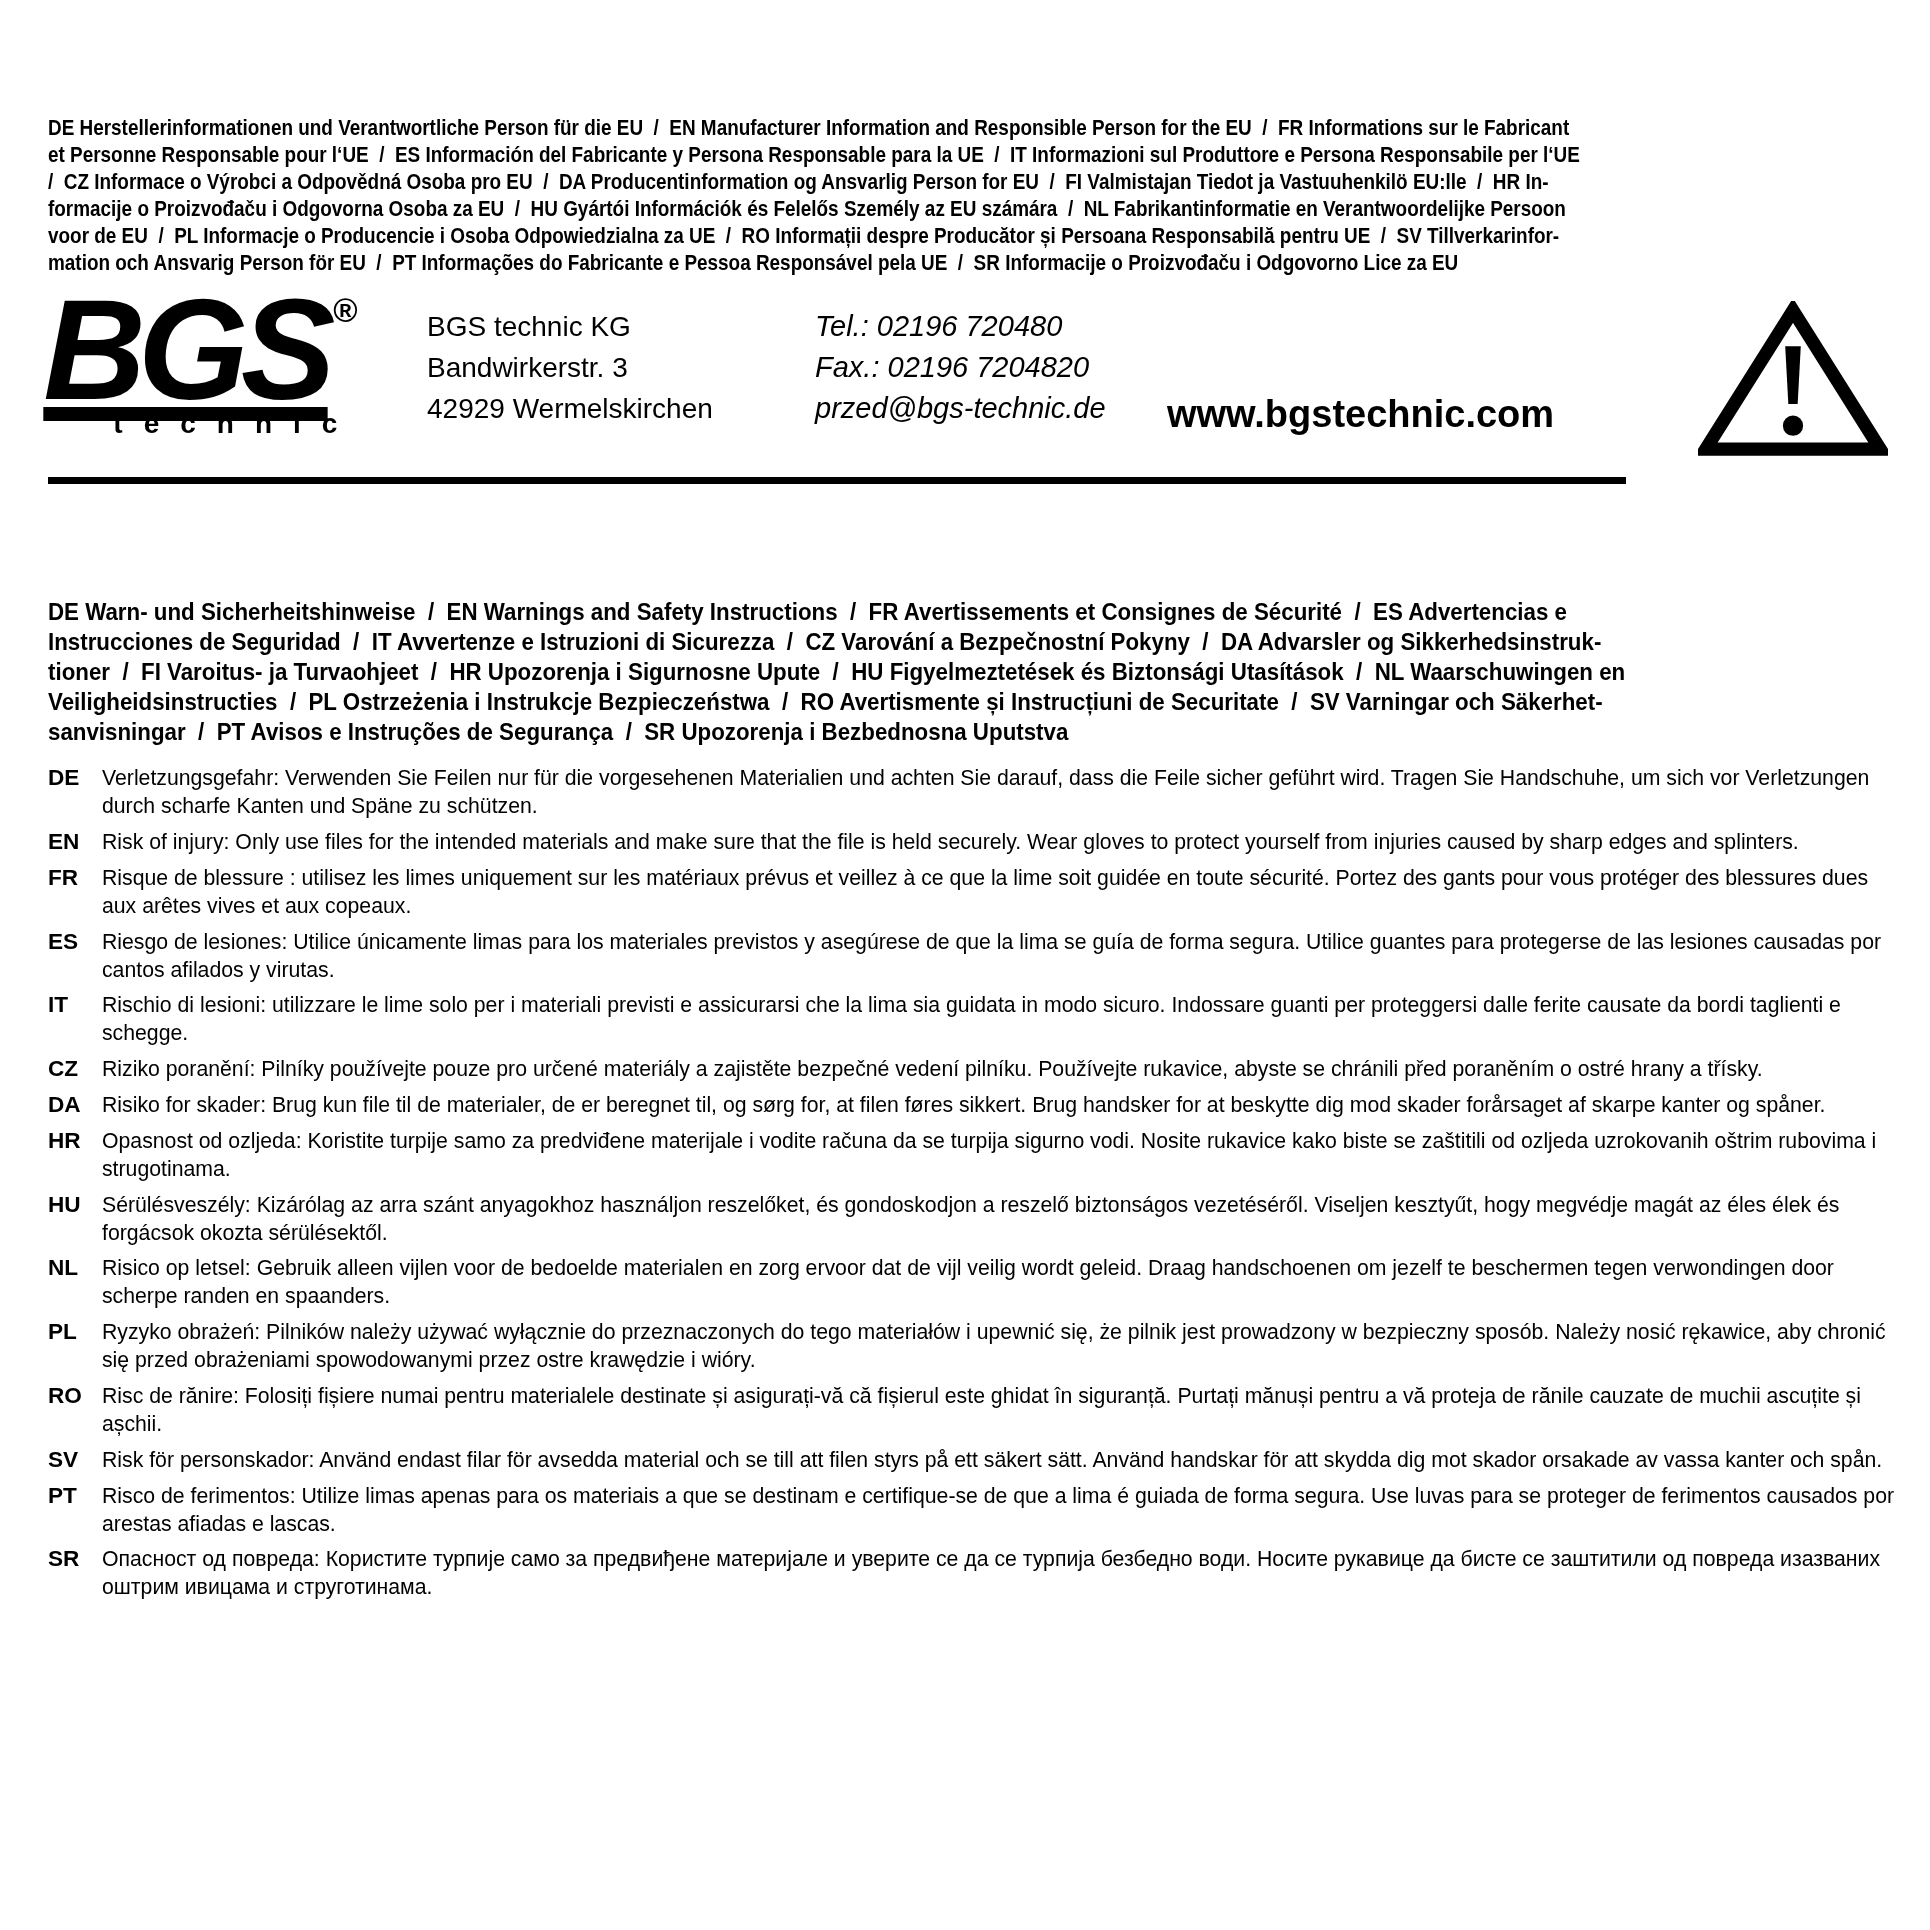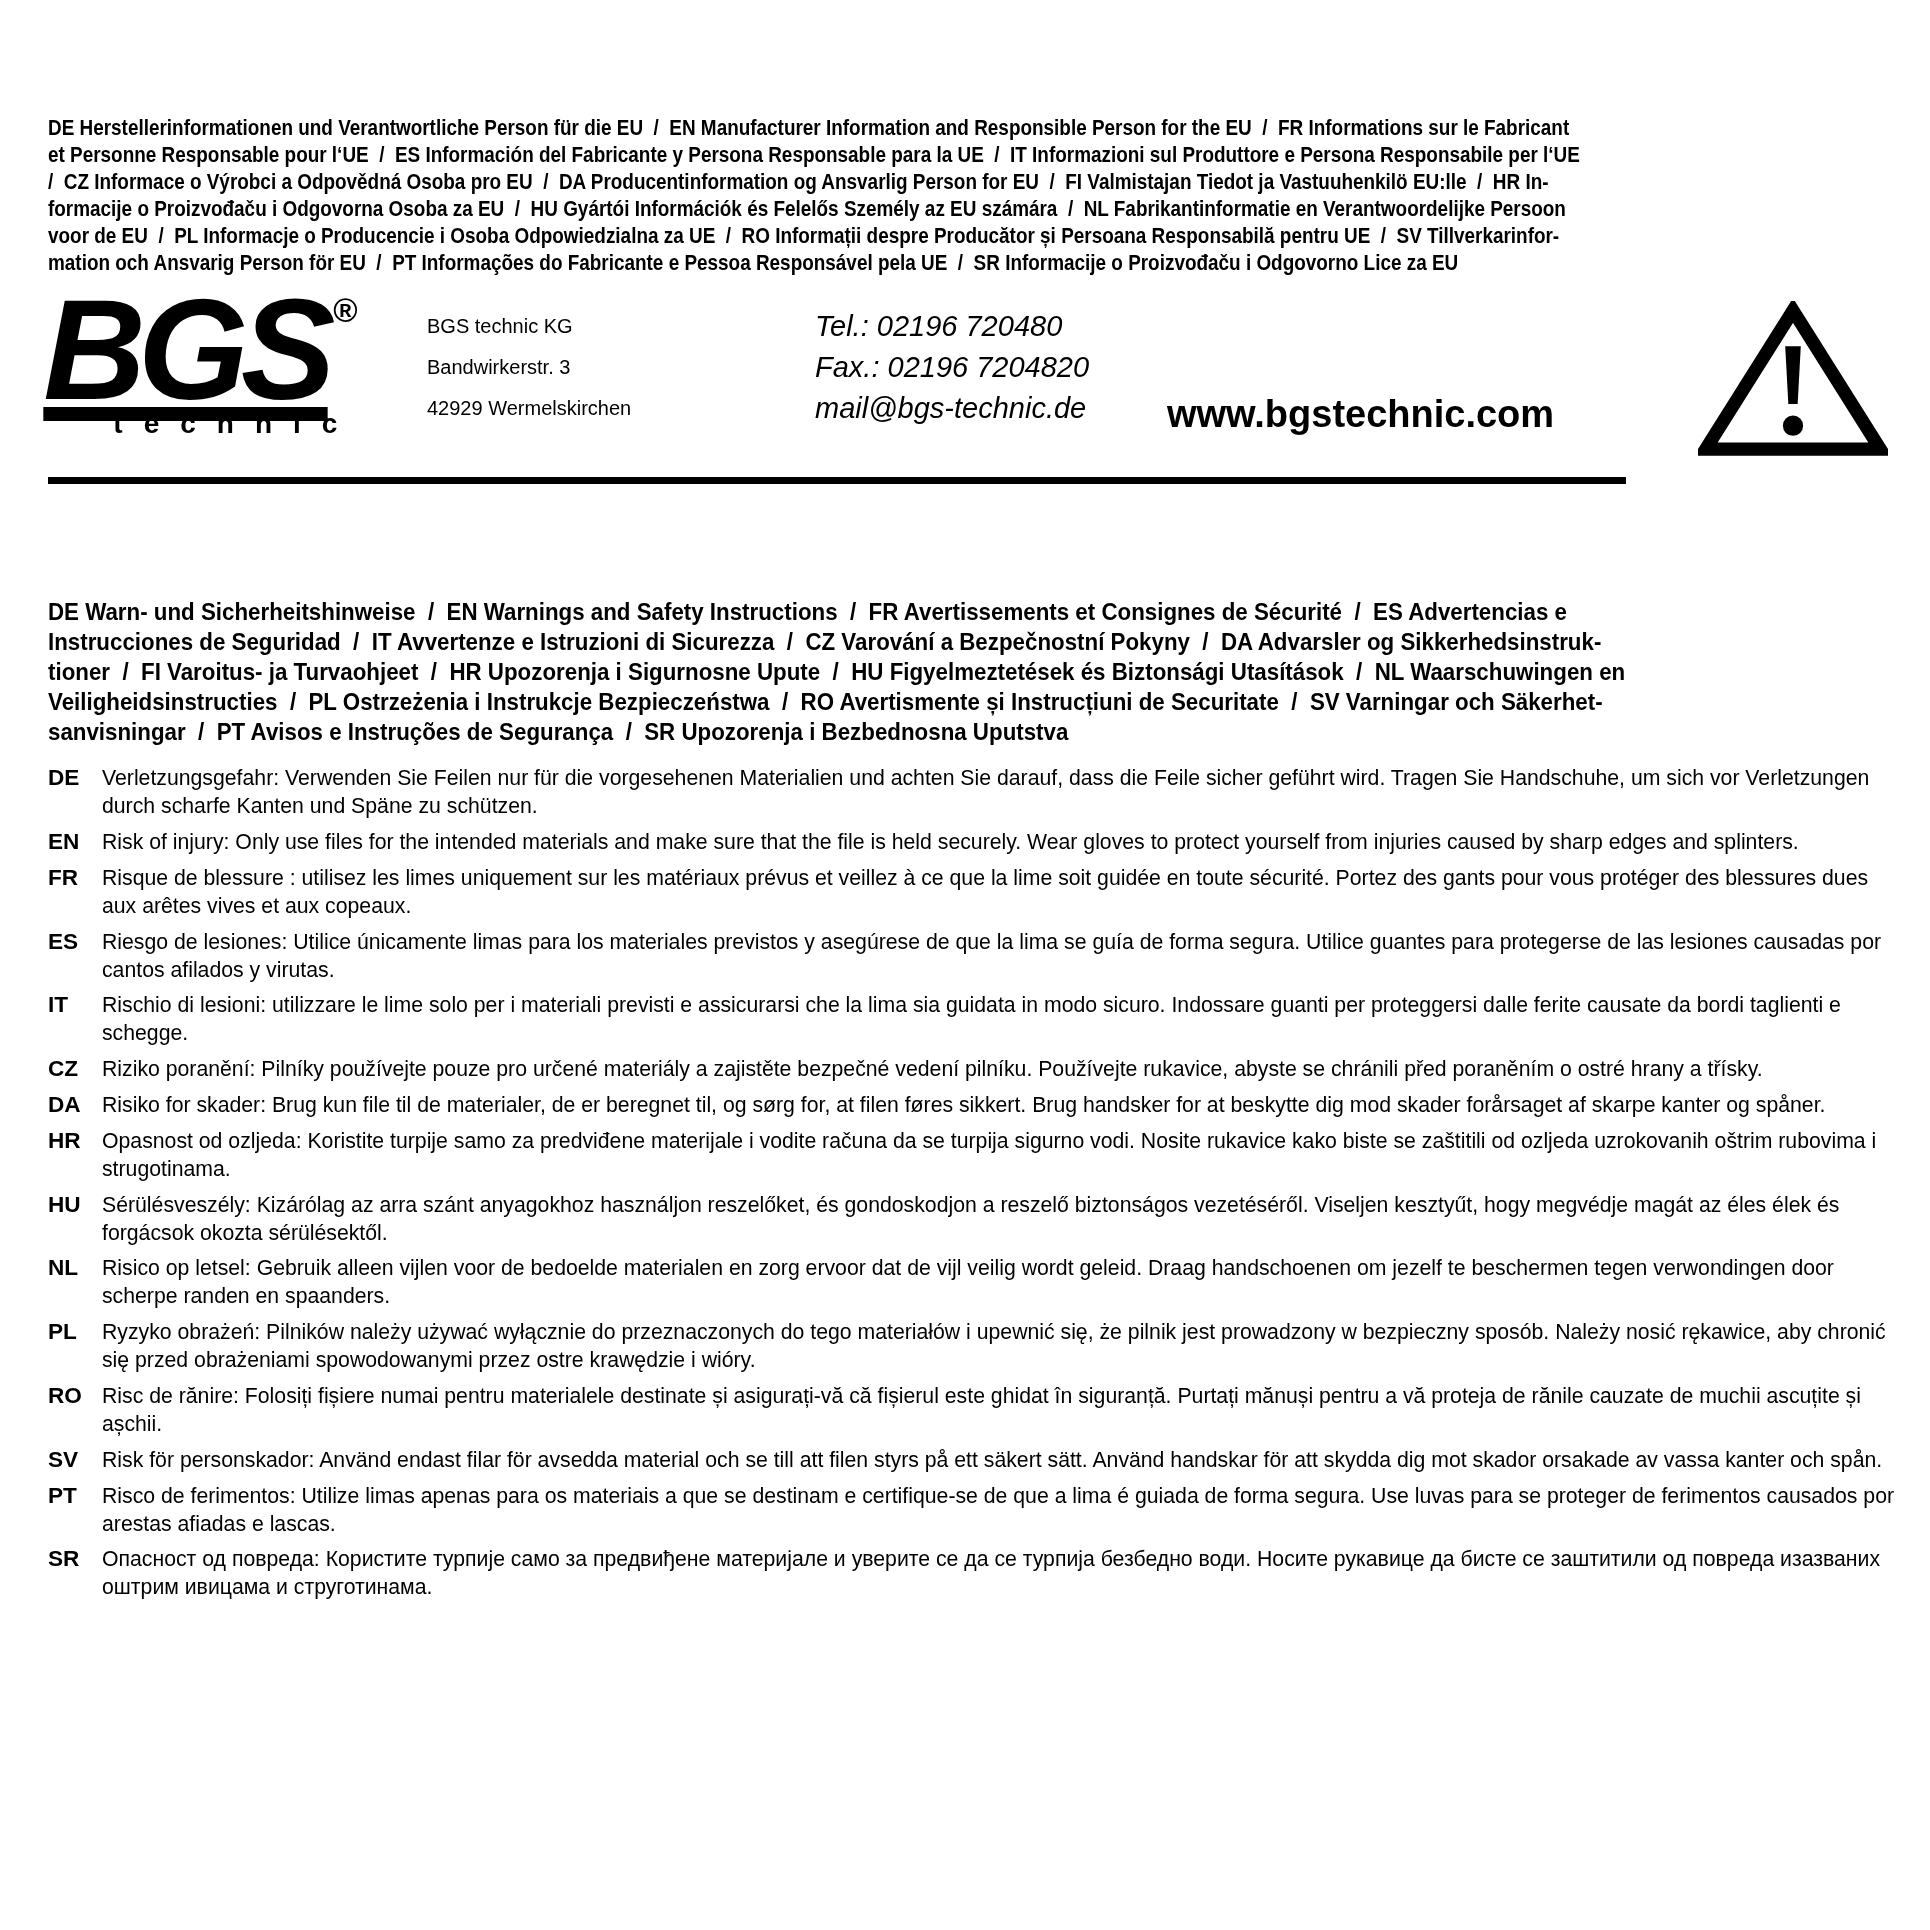--- a/index.html
+++ b/index.html
@@ -45,21 +45,21 @@
     position:absolute; left:290px; top:0;
     font-size:33px; font-weight:700; font-style:normal;
   }
   .logo-technic {
     font-size:28px; font-weight:700;
     letter-spacing:21px;
     margin-left:70px; margin-top:0px;
     white-space:nowrap;
   }
 
-  .address  { position:absolute; left:379px; top:3.1px;  font-size:20px; line-height:41px; }
+  .address  { position:absolute; left:379px; top:3.1px;  font-size:28px; line-height:41px; }
   .contact  { position:absolute; left:767px; top:3.1px;  font-size:29px; line-height:41px;font-style:italic; }
   .website  {
     position:absolute; left:1119px; top:90px;
     font-size:38px; font-weight:700; white-space:nowrap;
   }
 
   .warn-triangle { position:absolute; right:12.5px; top:-1.6px; width:190px; height:156px; }
 
   .rule { margin-top:18.7px; width:1578px; height:7px; background:#000; }
 
@@ -103,21 +103,21 @@
 
     <div class="address">
       <div>BGS technic KG</div>
       <div>Bandwirkerstr. 3</div>
       <div>42929 Wermelskirchen</div>
     </div>
 
     <div class="contact">
       <div>Tel.: 02196 720480</div>
       <div>Fax.: 02196 7204820</div>
-      <div>mail@bgs-technic.de</div>
+      <div>przed@bgs-technic.de</div>
     </div>
 
     <div class="website">www.bgstechnic.com</div>
 
     <svg class="warn-triangle" viewBox="0 0 244 200" xmlns="http://www.w3.org/2000/svg" aria-hidden="true">
       <polygon points="122,12 234,190 10,190" fill="#ffffff" stroke="#000000" stroke-width="17" stroke-linejoin="miter"></polygon>
       <path d="M112,58 L132,58 L128,132 L116,132 Z" fill="#000000"></path>
       <circle cx="122" cy="160" r="13" fill="#000000"></circle>
     </svg>
 

